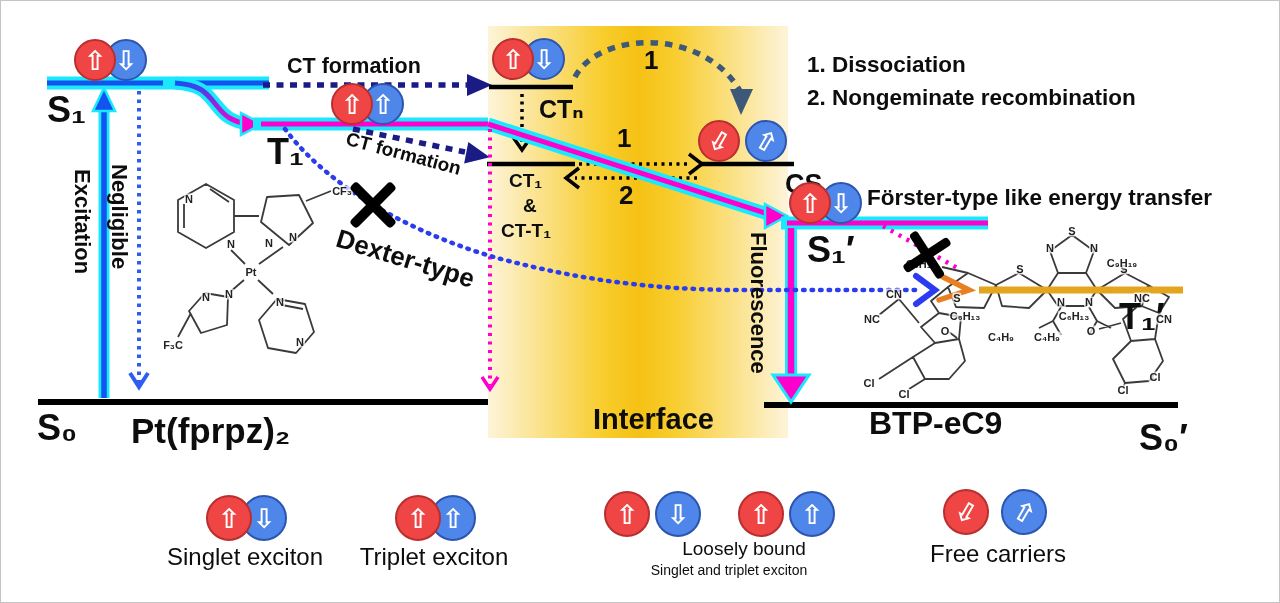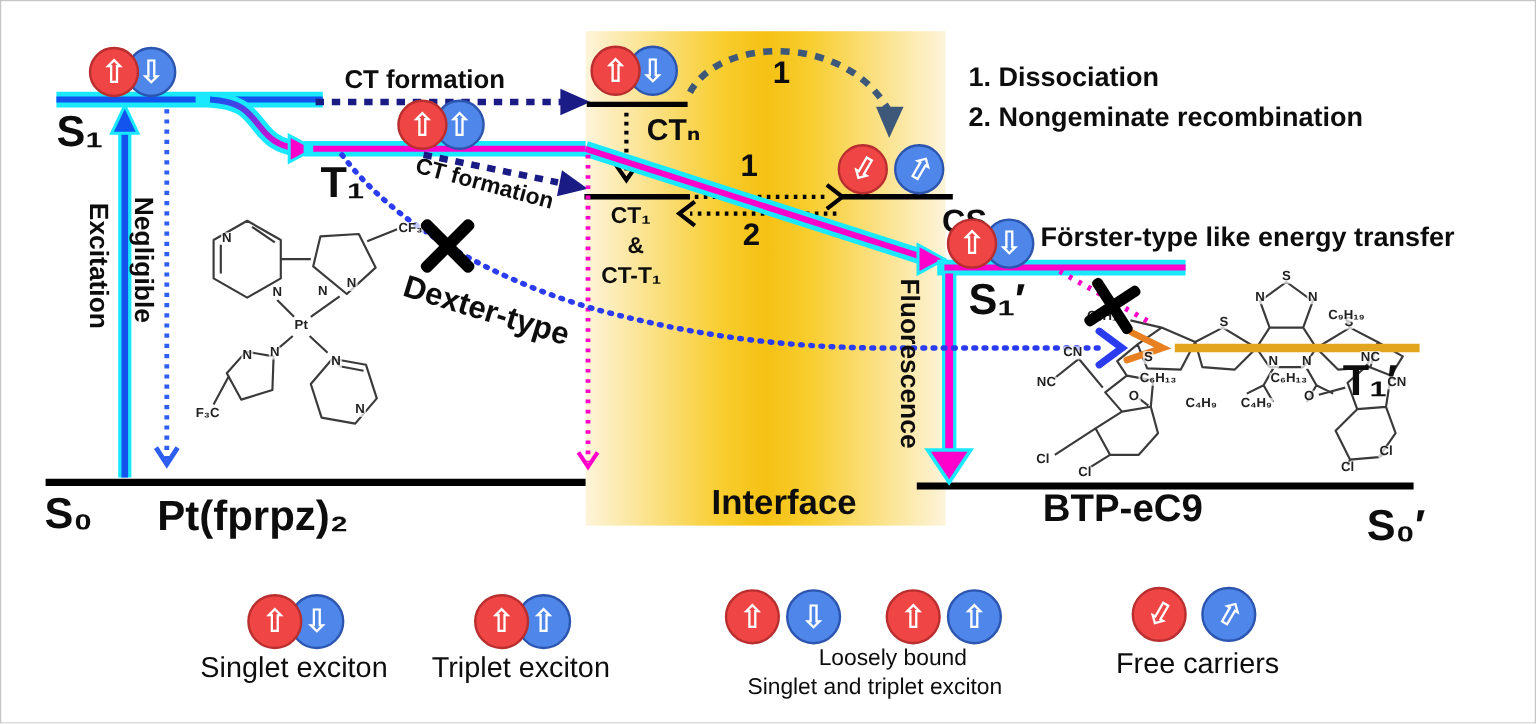--- a/index.html
+++ b/index.html
@@ -340,16 +340,16 @@
         <span class="arr">⇩</span>
       </span>
     <span class="circ blue" style="margin-left:12px;">
         <span class="arr">⇧</span>
       </span>
   </div>
 
   <div class="lbl normal center" style="left:433px;top:543px;font-size:24px;">Triplet exciton</div>
   <div class="lbl normal center" style="left:244px;top:543px;font-size:24px;">Singlet exciton</div>
   <div class="lbl normal center" style="left:727px;top:538px;font-size:19px;margin-left:16px;">Loosely bound</div>
-  <div class="lbl normal center" style="left:728px;top:562px;font-size:19px;">Singlet and triplet exciton</div>
+  <div class="lbl normal center" style="left:728px;top:562px;font-size:14px;">Singlet and triplet exciton</div>
   <div class="lbl normal center" style="left:997px;top:540px;font-size:24px;">Free carriers</div>
 
 </div>
 
 </body></html>

